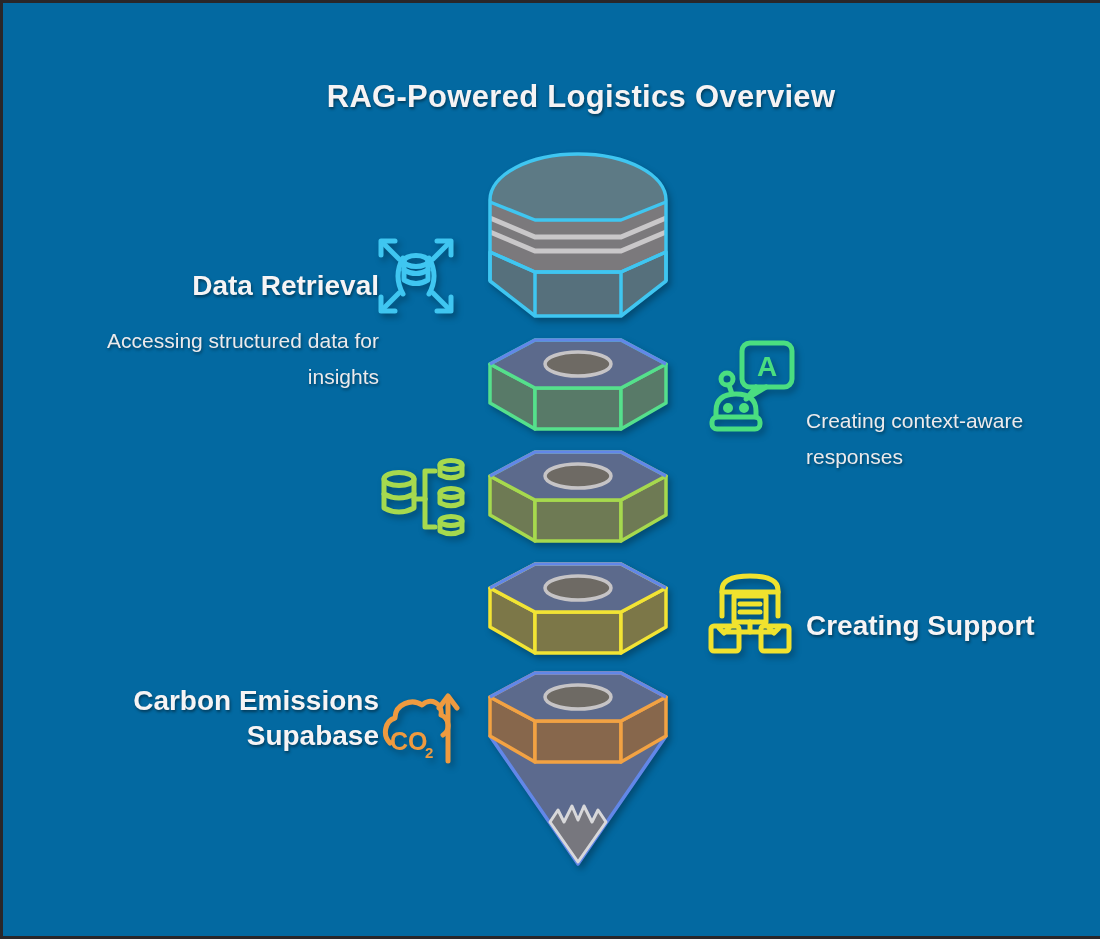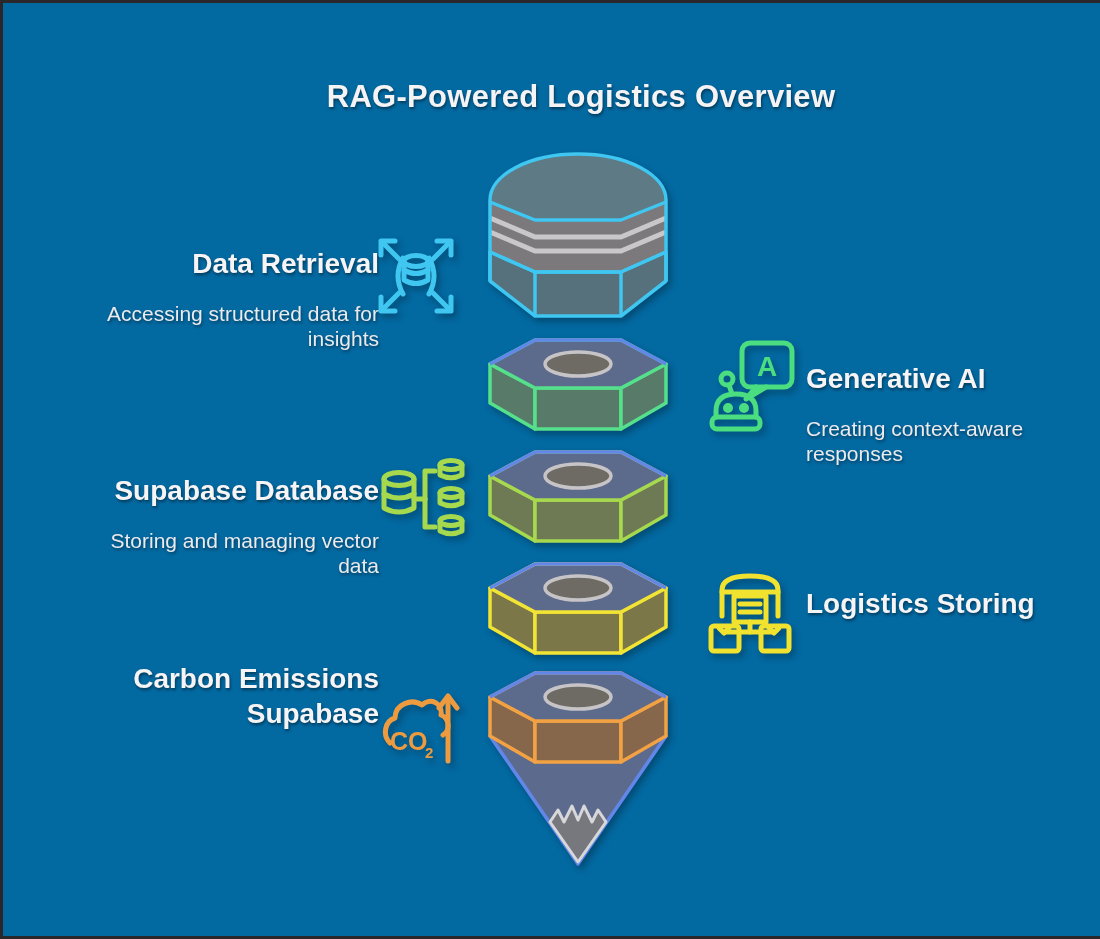--- a/index.html
+++ b/index.html
@@ -1,23 +1,23 @@
 <!DOCTYPE html>
 <html><head>
 <meta charset="utf-8">
 <style>
   html,body{margin:0;padding:0;background:#1b1a1c;font-family:"Liberation Sans",sans-serif;}
   .canvas{position:relative;width:1094px;height:933px;background:#0369a1;border:3px solid #29272a;border-radius:0;overflow:hidden;padding-left:28px;}
   .title{position:absolute;left:178px;top:76px;width:800px;text-align:center;
          font-size:31px;font-weight:600;color:#f5f3f4;letter-spacing:.3px;
          text-shadow:1px 2px 3px rgba(0,0,0,.45);}
-  .label{position:absolute;}
+  .label{position:absolute;margin-top:22px;}
   .label h2{margin:0;font-size:28px;font-weight:bold;color:#f6f4f5;line-height:35px;
             text-shadow:1px 2px 3px rgba(0,0,0,.45);}
-  .label p{margin:20px 0 0 0;font-size:21px;color:#eceaec;line-height:25px;
+  .label p{margin:20px 0 0 0;font-size:21px;color:#eceaec;line-height:36px;
            text-shadow:1px 2px 3px rgba(0,0,0,.4);}
   .left{text-align:right;}
   .right{text-align:left;}
   .layer,.icon{position:absolute;filter:drop-shadow(3px 4px 3px rgba(0,0,0,.28));}
   svg text{font-family:"Liberation Sans",sans-serif;}
 </style>
 </head>
 <body>
 
 <div class="canvas">
@@ -89,24 +89,20 @@
       <path d="M14,80 L30,64"></path>
     <path d="M82,68 V82 H68"></path>
       <path d="M80,80 L64,64"></path>
     <path d="M34,29 Q24,47 34,65"></path>
     <path d="M60,29 Q70,47 60,65"></path>
     <ellipse cx="47" cy="32" rx="12" ry="5.5"></ellipse>
     <path d="M35,32 V51 Q47,58 59,51 V32"></path>
     <path d="M35,41 Q47,48 59,41"></path>
   </svg>
 
-  <div class="label left" style="right:746px;top:470px;width:290px">
-    <h2>Supabase Database</h2>
-    <p>Storing and managing vector data</p>
-  </div>
 
   <svg class="icon" style="left:372px;top:450px" width="92" height="92" viewBox="0 0 92 92" fill="none" stroke="#a6d94e" stroke-width="5" stroke-linecap="round" stroke-linejoin="round">
     <ellipse cx="24" cy="26" rx="15" ry="6.5"></ellipse>
     <path d="M9,26 V55 Q24,63 39,55 V26"></path>
     <path d="M9,41 Q24,49 39,41"></path>
     <path d="M39,46 H50"></path>
     <path d="M50,46 V18 H60"></path>
     <path d="M50,46 V74 H60"></path>
     <ellipse cx="76" cy="12" rx="11" ry="4.5"></ellipse>
     <path d="M65,12 V22 Q76,27.5 87,22 V12"></path>
@@ -122,38 +118,37 @@
 
   <svg class="icon" style="left:378px;top:682px" width="82" height="84" viewBox="0 0 82 84" fill="none" stroke="#ee9a3f" stroke-width="5" stroke-linecap="round" stroke-linejoin="round">
     <path d="M9,58 C1,50 4,36 14,33 C14,19 31,13 41,20 C49,12 62,18 60,30 C68,33 70,45 62,50"></path>
     <text x="9" y="65" font-size="25" font-weight="bold" fill="#ee9a3f" stroke="none">CO</text>
     <text x="44" y="73" font-size="15" font-weight="bold" fill="#ee9a3f" stroke="none">2</text>
     <path d="M67,76 V14"></path>
     <path d="M58,23 L67,11 L76,23"></path>
   </svg>
 
   <div class="label right" style="left:803px;top:358px;width:250px">
-    <h2>Generative AI</h2>
     <p>Creating context-aware responses</p>
   </div>
 
   <svg class="icon" style="left:703px;top:336px" width="90" height="94" viewBox="0 0 90 94" fill="none" stroke="#4ade80" stroke-width="5" stroke-linecap="round" stroke-linejoin="round">
     <rect x="36" y="4" width="50" height="44" rx="8"></rect>
     <path d="M50,48 L40,60 L60,48"></path>
     <text x="61" y="37" font-size="28" font-weight="bold" fill="#4ade80" stroke="none" text-anchor="middle">A</text>
     <circle cx="21" cy="40" r="6"></circle>
     <path d="M23,46 L26,55"></path>
     <path d="M10,78 V72 Q10,55 30,55 Q50,55 50,72 V78"></path>
     <rect x="6" y="78" width="48" height="12" rx="5"></rect>
     <circle cx="22" cy="69" r="2.5" fill="#4ade80"></circle>
     <circle cx="38" cy="69" r="2.5" fill="#4ade80"></circle>
   </svg>
 
   <div class="label right" style="left:803px;top:583px;width:230px">
-    <h2>Logistics Storing</h2>
+    <h2>Creating Support</h2>
   </div>
 
   <svg class="icon" style="left:703px;top:565px" width="88" height="86" viewBox="0 0 88 86" fill="none" stroke="#f0e22e" stroke-width="5" stroke-linecap="round" stroke-linejoin="round">
     <path d="M16,48 V22 Q16,8 44,8 Q72,8 72,22 V48"></path>
     <path d="M16,24 H72"></path>
     <rect x="28" y="28" width="32" height="26"></rect>
     <path d="M34,36 H54"></path>
       <path d="M34,44 H54"></path>
     <path d="M44,54 V64"></path>
     <path d="M20,64 H68"></path>

